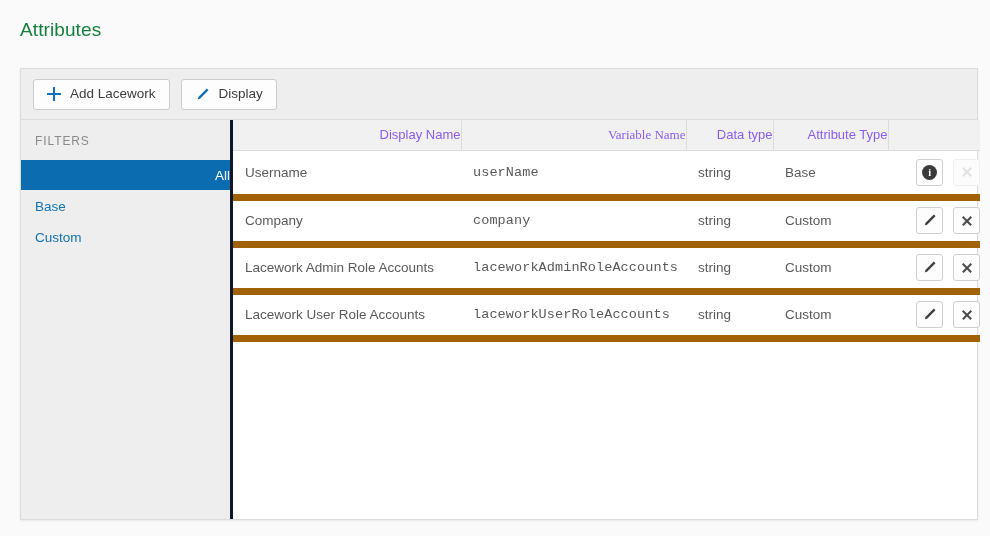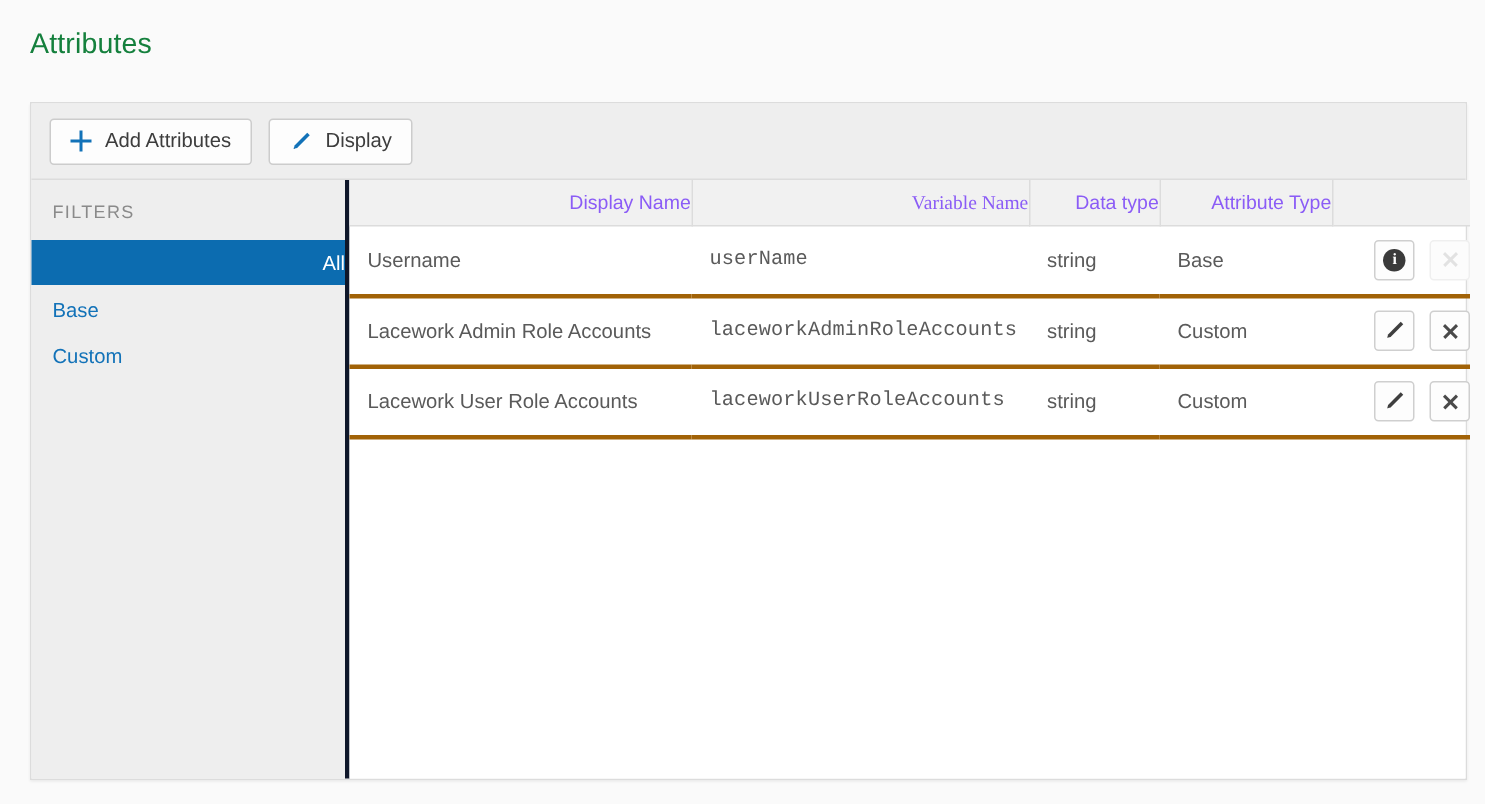--- a/index.html
+++ b/index.html
@@ -141,21 +141,21 @@
     border-right: 1px solid #dcdcdc;
     vertical-align: middle;
   }
   table.attr-table thead th:last-child { border-right: none; }
 
   table.attr-table tbody td {
     height: 47px;
     font-size: 13.5px;
     color: #5a5a5a;
     padding: 0 0 0 12px;
-    border-bottom: 3px solid #a16207;
+    border-bottom: 7px solid #a16207;
     vertical-align: middle;
     overflow: hidden;
     white-space: nowrap;
     margin-top: 24px;
   }
   td.mono {
     font-family: "Liberation Mono", monospace;
     font-size: 12.5px;
     color: #6a6a6a;
     letter-spacing: 0.1px;
@@ -223,21 +223,21 @@
 <body>
 
 <div id="page-title">Attributes</div>
 
 <div id="panel">
 
   <div id="toolbar">
 
     <div class="tb-btn">
       <span class="plus-icon"></span>
-      <span class="tb-label">Add Attributes</span>
+      <span class="tb-label">Add Lacework</span>
     </div>
 
     <div class="tb-btn">
       <span class="pencil-icon">
         <svg width="15" height="15" viewBox="0 0 16 16">
           <path d="M12.6 1.6 L14.4 3.4 L5.4 12.4 L3 13 L3.6 10.6 Z" fill="#1272b8"></path>
           <path d="M3.1 12.1 L3.9 12.9 L3 13 Z" fill="#0d5c96"></path>
         </svg>
       </span>
       <span class="tb-label">Display</span>
@@ -282,59 +282,78 @@
             <td class="actions">
               <span class="act-btn">
                 <span class="info-glyph">i</span>
               </span>
               <span class="act-btn disabled">
                 <span class="x-glyph"></span>
               </span>
             </td>
           </tr>
 
-
-          <tr>
-            <td>Lacework Admin Role Accounts</td>
-            <td class="mono">laceworkAdminRoleAccounts</td>
+          <tr>
+            <td>Company</td>
+            <td class="mono">company</td>
             <td>string</td>
             <td>Custom</td>
             <td class="actions">
               <span class="act-btn">
                 <span class="pencil-icon">
                   <svg width="15" height="15" viewBox="0 0 16 16">
                     <path d="M12.6 1.6 L14.4 3.4 L5.4 12.4 L3 13 L3.6 10.6 Z" fill="#3f3f3f"></path>
                     <path d="M3.1 12.1 L3.9 12.9 L3 13 Z" fill="#8e8e8e"></path>
                   </svg>
                 </span>
               </span>
               <span class="act-btn">
                 <span class="x-glyph"></span>
               </span>
             </td>
           </tr>
 
           <tr>
-            <td>Lacework User Role Accounts</td>
-            <td class="mono">laceworkUserRoleAccounts</td>
+            <td>Lacework Admin Role Accounts</td>
+            <td class="mono">laceworkAdminRoleAccounts</td>
             <td>string</td>
             <td>Custom</td>
             <td class="actions">
               <span class="act-btn">
                 <span class="pencil-icon">
                   <svg width="15" height="15" viewBox="0 0 16 16">
                     <path d="M12.6 1.6 L14.4 3.4 L5.4 12.4 L3 13 L3.6 10.6 Z" fill="#3f3f3f"></path>
                     <path d="M3.1 12.1 L3.9 12.9 L3 13 Z" fill="#8e8e8e"></path>
                   </svg>
                 </span>
               </span>
               <span class="act-btn">
                 <span class="x-glyph"></span>
               </span>
             </td>
           </tr>
 
+          <tr>
+            <td>Lacework User Role Accounts</td>
+            <td class="mono">laceworkUserRoleAccounts</td>
+            <td>string</td>
+            <td>Custom</td>
+            <td class="actions">
+              <span class="act-btn">
+                <span class="pencil-icon">
+                  <svg width="15" height="15" viewBox="0 0 16 16">
+                    <path d="M12.6 1.6 L14.4 3.4 L5.4 12.4 L3 13 L3.6 10.6 Z" fill="#3f3f3f"></path>
+                    <path d="M3.1 12.1 L3.9 12.9 L3 13 Z" fill="#8e8e8e"></path>
+                  </svg>
+                </span>
+              </span>
+              <span class="act-btn">
+                <span class="x-glyph"></span>
+              </span>
+            </td>
+          </tr>
+
         </tbody>
       </table>
     </div>
 
   </div>
 </div>
 
 </body></html>

